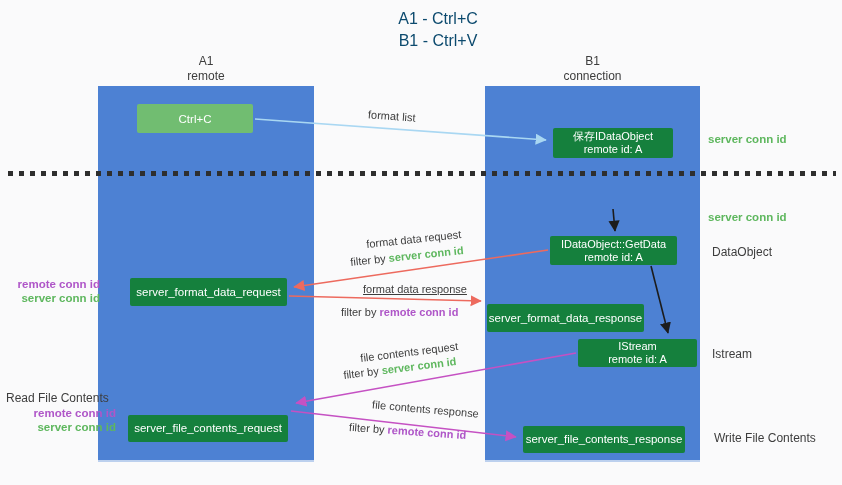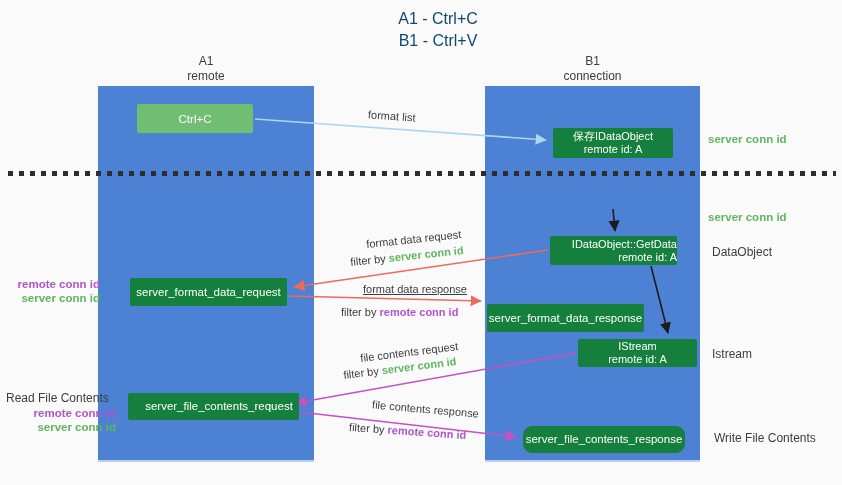--- a/index.html
+++ b/index.html
@@ -90,43 +90,43 @@
   <div class="node green" style="left:137px;top:104px;width:116px;height:29px;">
     <div>Ctrl+C</div>
   </div>
 
   <div class="node orange" style="left:553px;top:128px;width:120px;height:30px;">
     <div>保存IDataObject</div>
     <div class="l2">remote id: A</div>
   </div>
 
 
-  <div class="node orange" style="left:550px;top:236px;width:127px;height:29px;align-items:flex-end;">
+  <div class="node orange" style="left:550px;top:236px;width:127px;height:29px;">
     <div>IDataObject::GetData</div>
     <div class="l2">remote id: A</div>
   </div>
 
   <div class="node orange" style="left:130px;top:278px;width:157px;height:28px;font-size:11.5px;">
     <div>server_format_data_request</div>
   </div>
 
   <div class="node orange" style="left:487px;top:289px;width:157px;height:28px;font-size:11.5px;margin-top:15px;">
     <div>server_format_data_response</div>
   </div>
 
   <div class="node orange" style="left:578px;top:339px;width:119px;height:28px;">
     <div>IStream</div>
     <div class="l2">remote id: A</div>
   </div>
 
-  <div class="node orange" style="left:128px;top:393px;width:160px;height:27px;font-size:11.5px;padding-left:11px;">
+  <div class="node orange" style="left:128px;top:415px;width:160px;height:27px;font-size:11.5px;">
     <div>server_file_contents_request</div>
   </div>
 
-  <div class="node orange" style="left:523px;top:426px;width:162px;height:27px;font-size:11.5px;border-radius:9px;">
+  <div class="node orange" style="left:523px;top:426px;width:162px;height:27px;font-size:11.5px;">
     <div>server_file_contents_response</div>
   </div>
 
   <div class="lbl" style="left:368px;top:110px;transform:rotate(4deg);">format list</div>
 
   <div class="lbl" style="left:366px;top:233px;transform:rotate(-6deg);">format data request</div>
   <div class="lbl" style="left:350px;top:250px;transform:rotate(-6deg);">
     <span>filter by</span>
     <span class="green">server conn id</span>
   </div>

